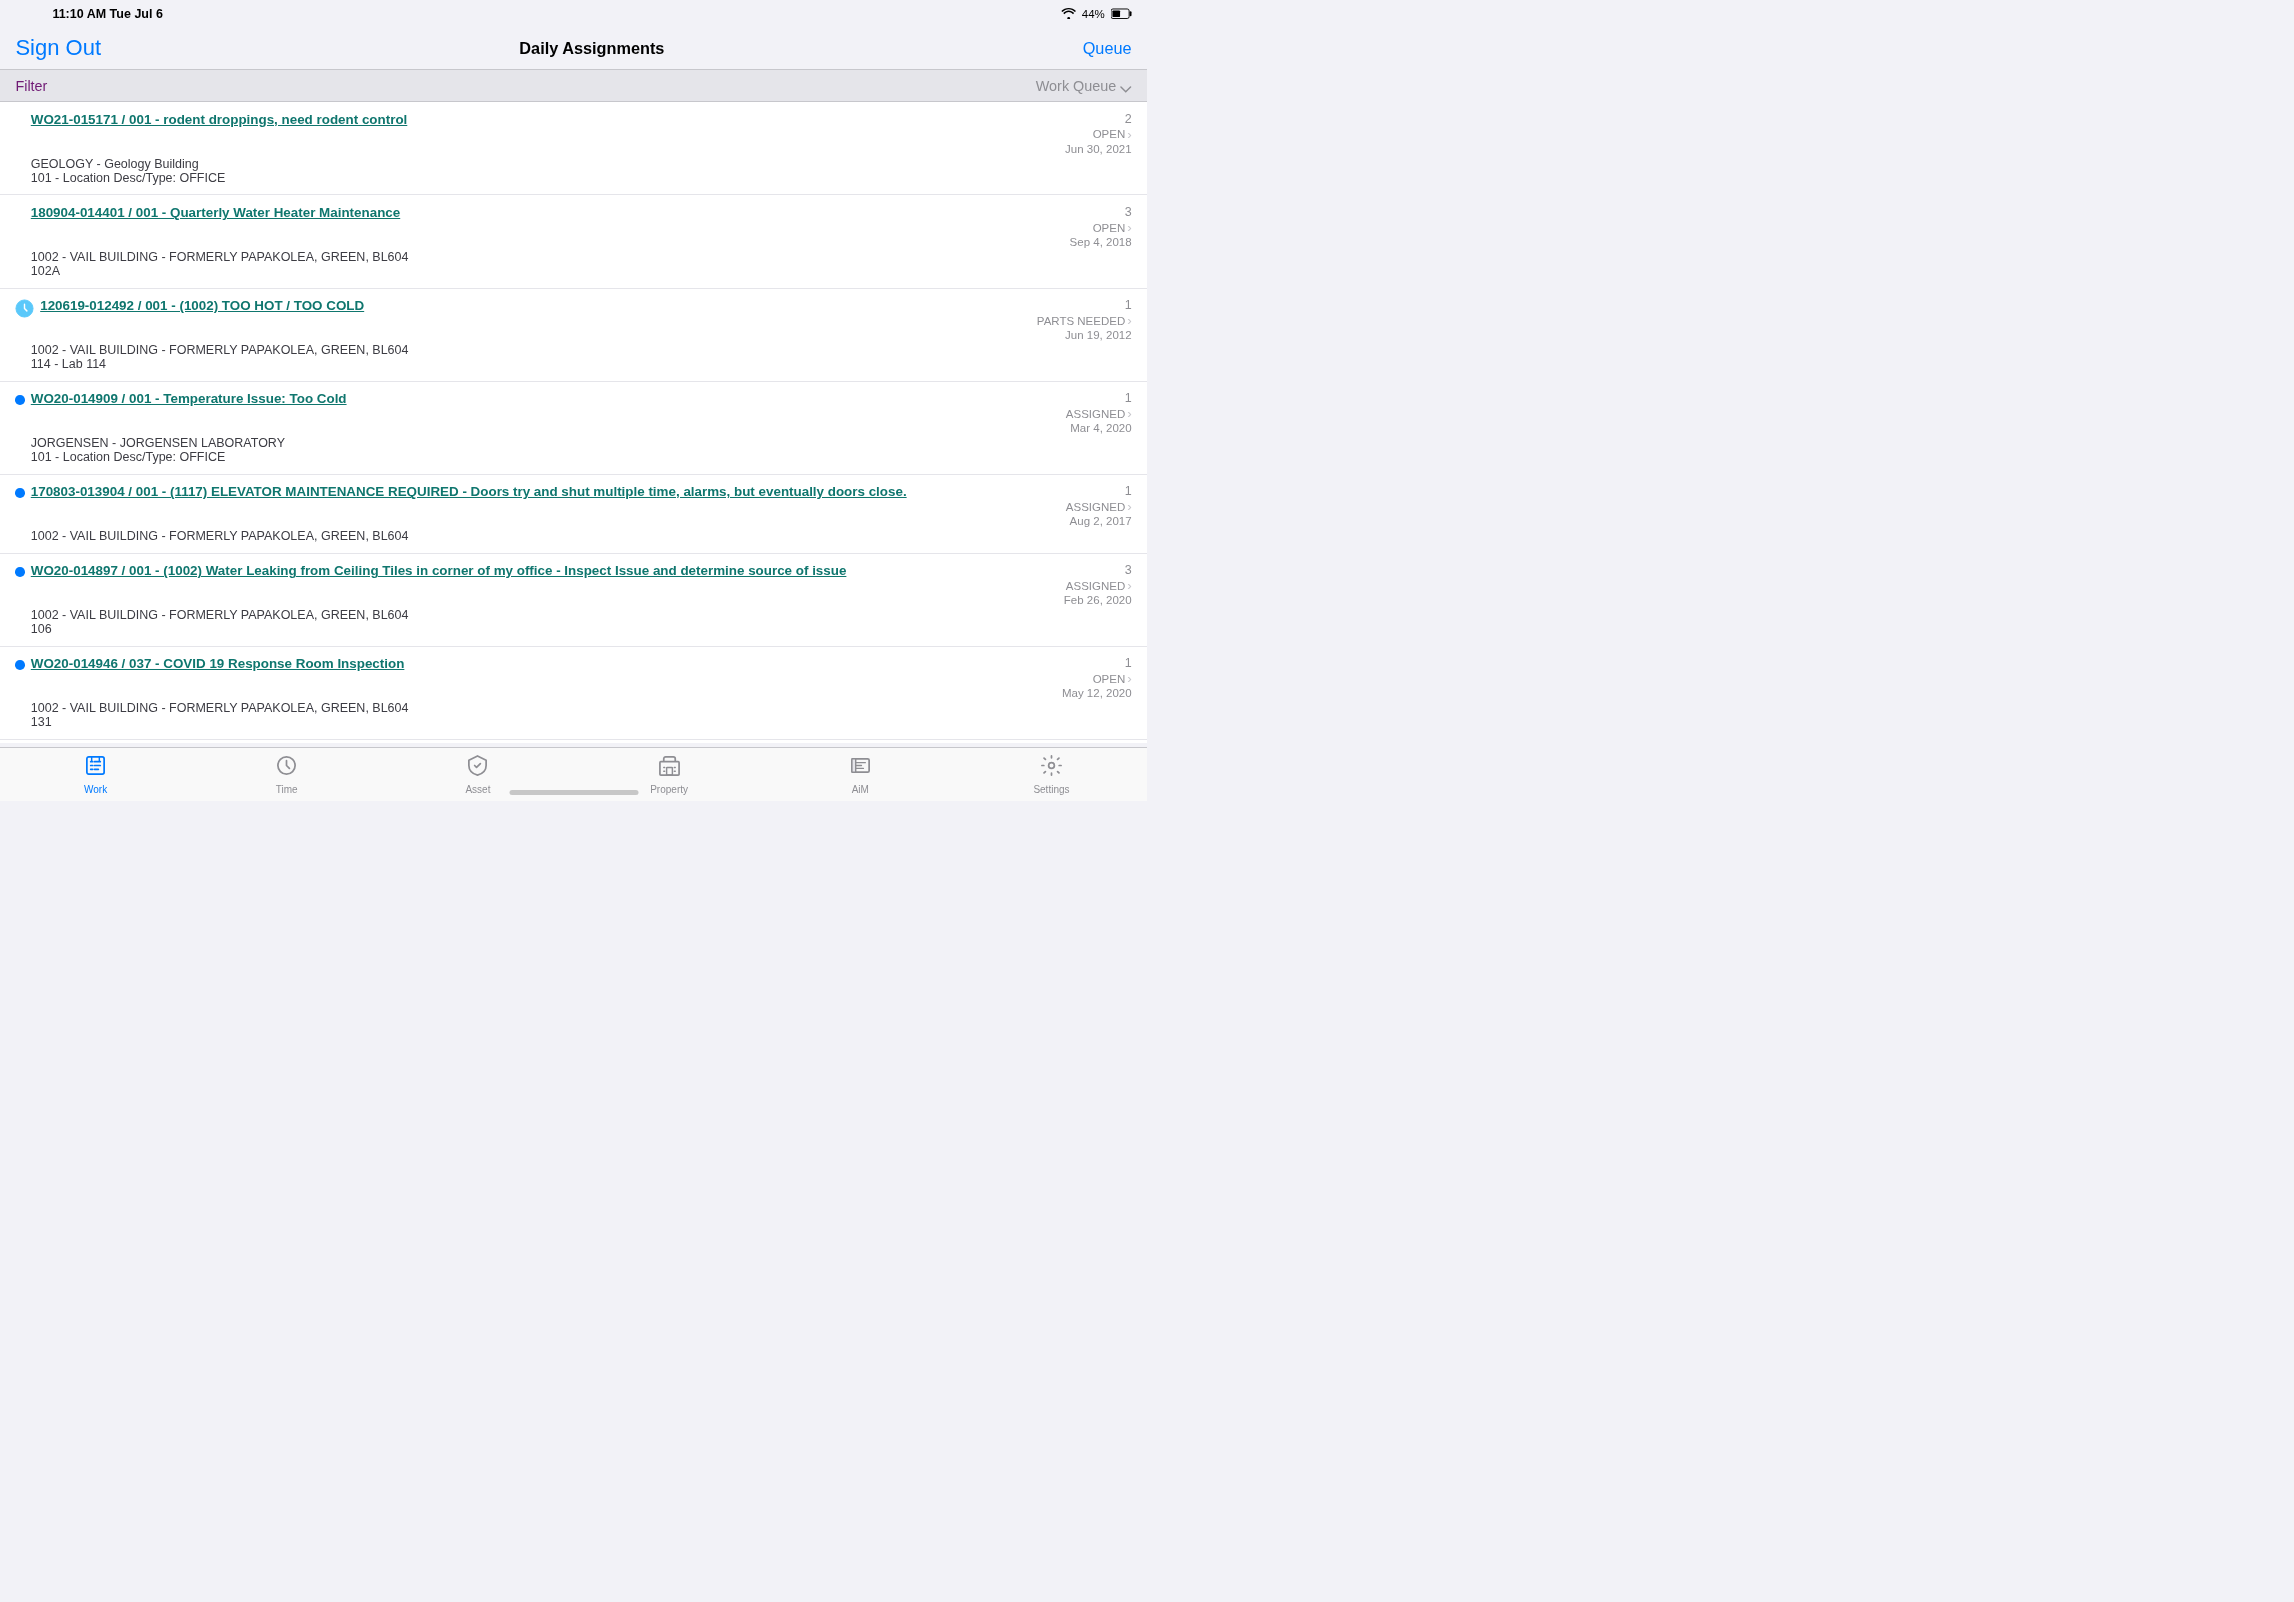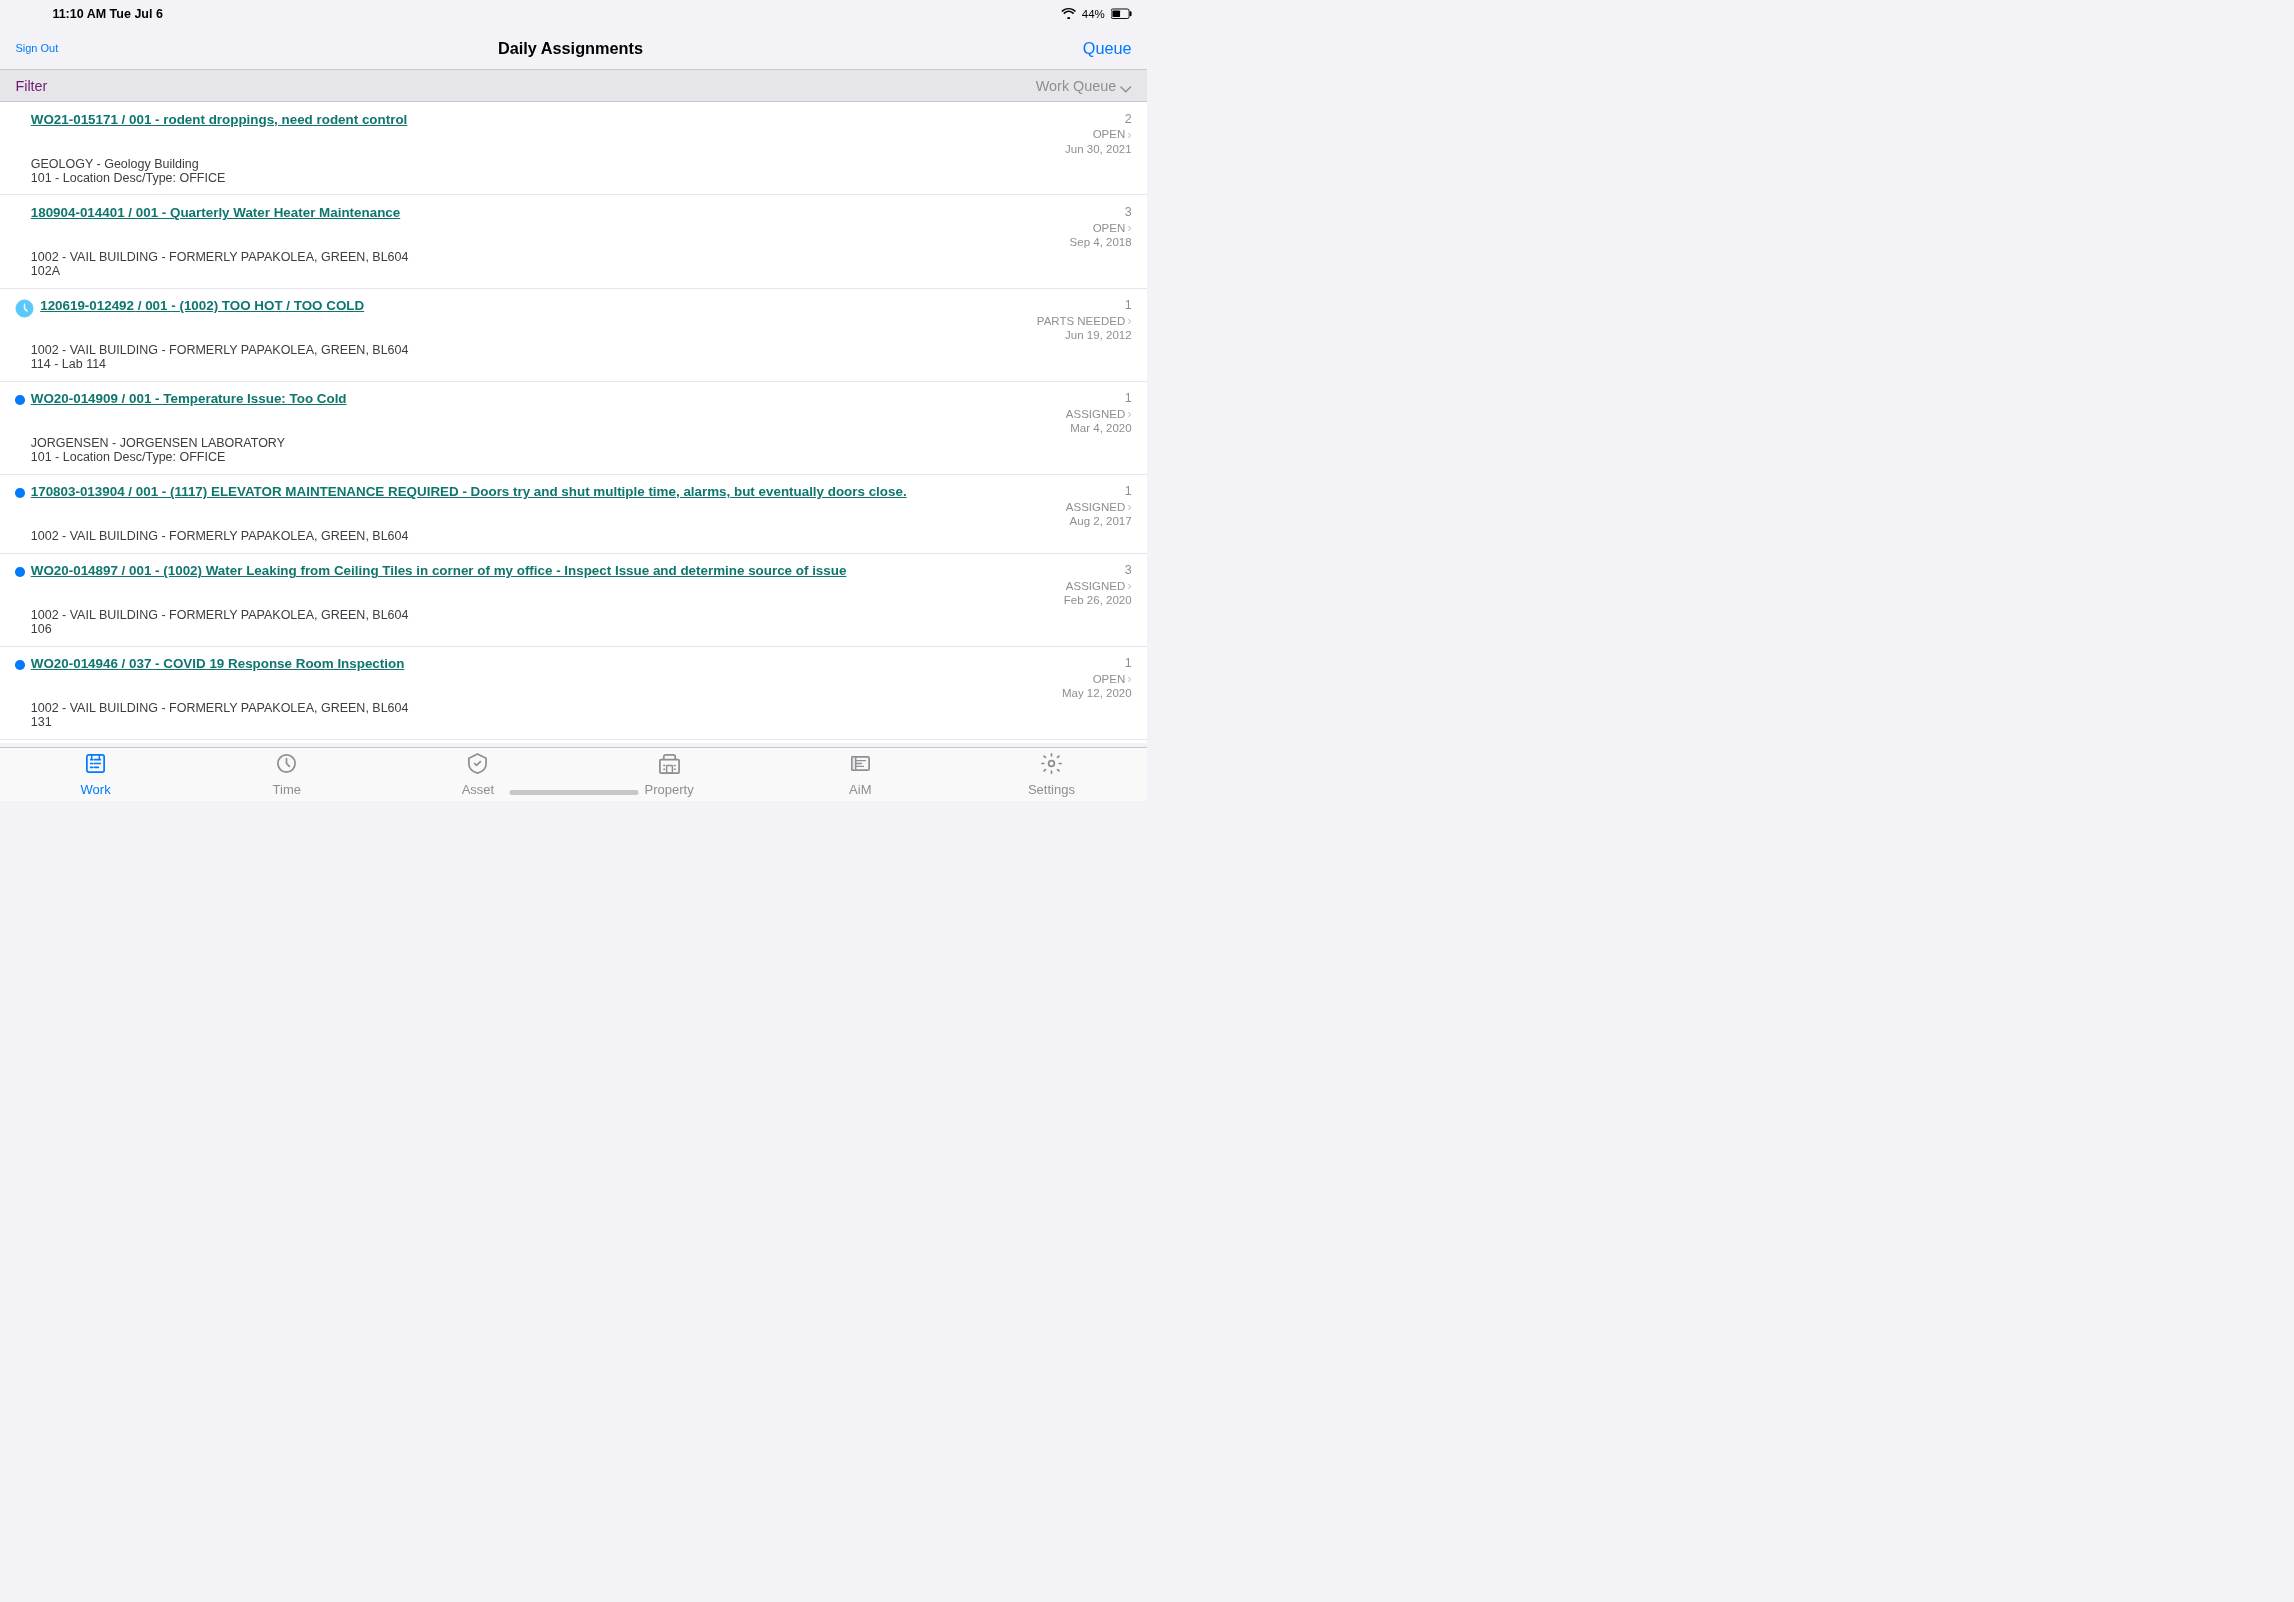--- a/index.html
+++ b/index.html
@@ -39,21 +39,21 @@
     .nav-bar {
       display: flex;
       justify-content: space-between;
       align-items: center;
       padding: 5.8px 15.4px;
       background: #f2f2f7;
       height: 42px;
     }
     .nav-sign-out {
       color: #007aff;
-      font-size: 11px;
+      font-size: 22px;
       cursor: pointer;
     }
     .nav-title {
       font-size: 16.3px;
       font-weight: 600;
       color: #000000;
     }
     .nav-queue {
       color: #007aff;
       font-size: 16.3px;
@@ -190,21 +190,21 @@
       gap: 1.9px;
       flex: 1;
       cursor: pointer;
     }
     .tab-icon {
       font-size: 21px;
       color: #8e8e93;
     }
     .tab-icon.active { color: #007aff; }
     .tab-label {
-      font-size: 13px;
+      font-size: 10px;
       color: #8e8e93;
     }
     .tab-label.active { color: #007aff; }
 
     .home-indicator {
       position: absolute;
       bottom: 5.8px;
       left: 50%;
       transform: translateX(-50%);
       width: 129px;

